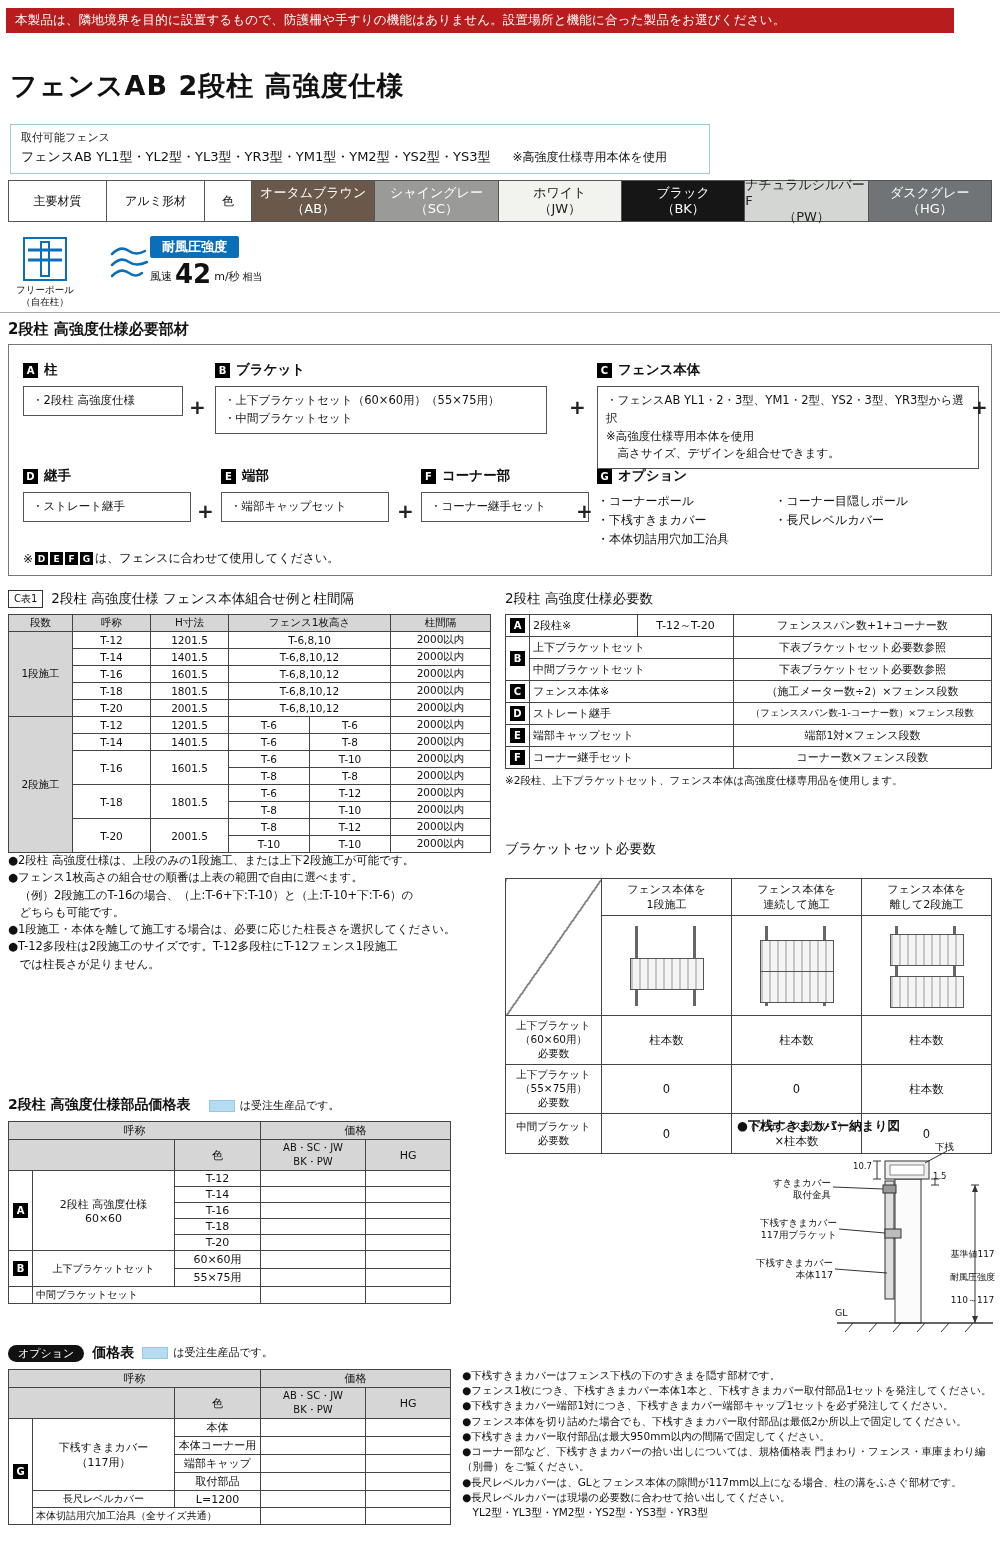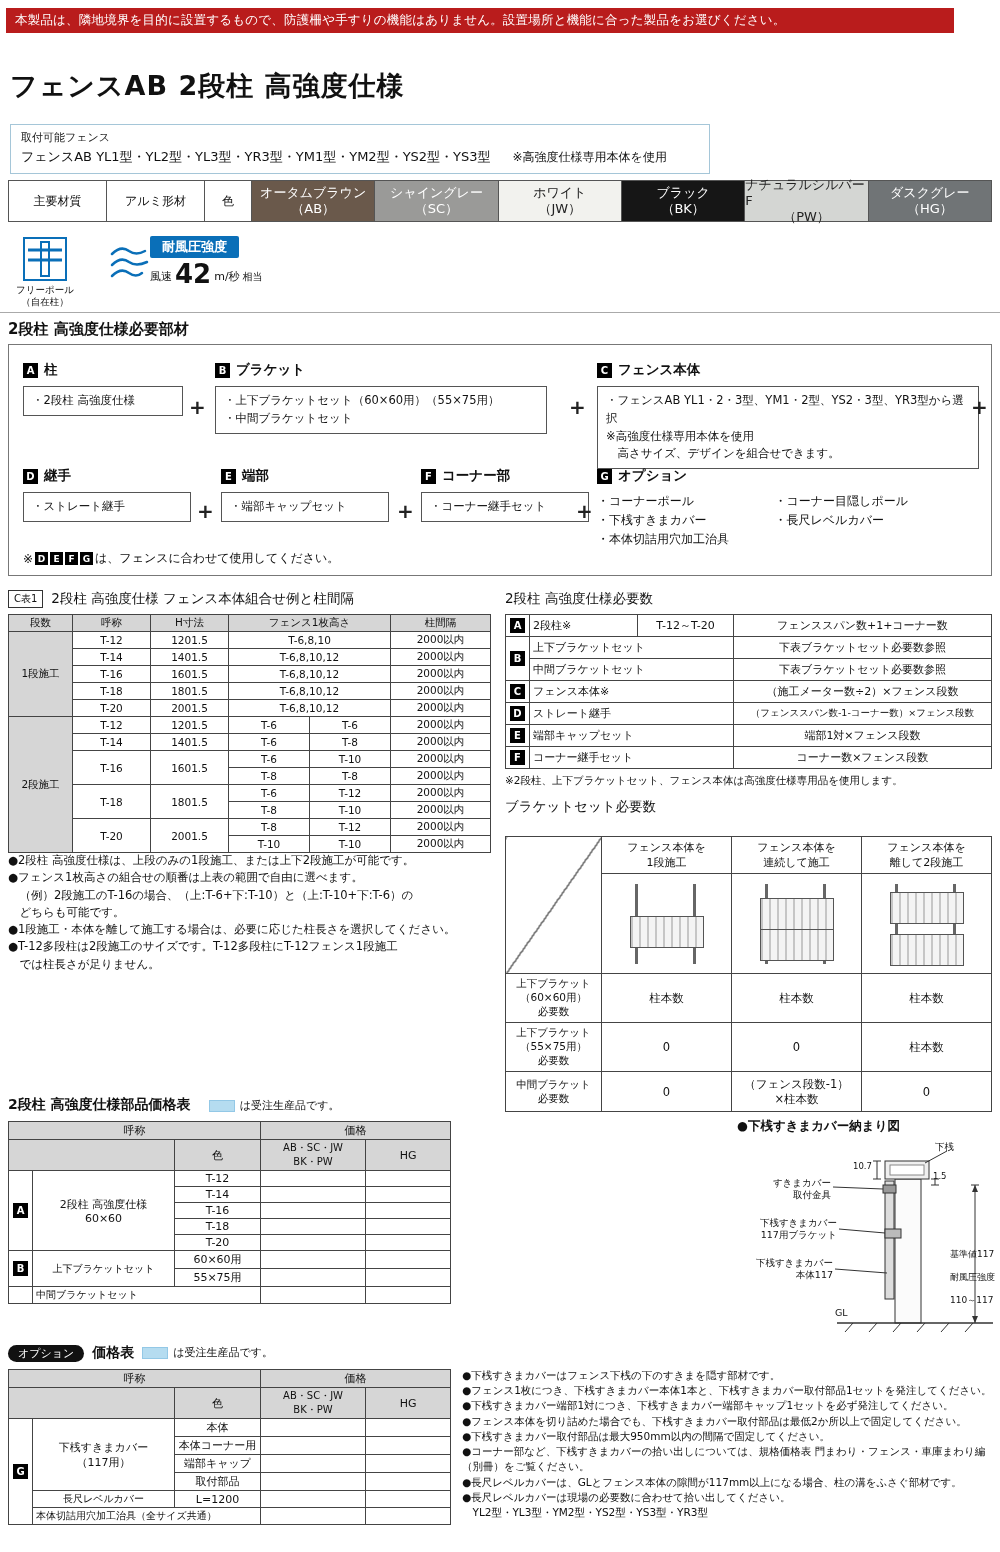--- a/index.html
+++ b/index.html
@@ -70,21 +70,21 @@
 .t1 table{width:482px;margin-top:6px}
 .t1 td{height:15px;font-size:10.5px}
 
 .notes1{left:8px;top:852px;width:494px;font-size:11.5px;line-height:1.5}
 
 .needs{left:505px;top:590px;width:488px}
 .needs table{width:486px;margin-top:6px}
 .needs td{height:22px}
 .needs-note{font-size:10.5px;margin-top:5px}
 
-.bracket{left:505px;top:798px;width:488px}
+.bracket{left:505px;top:840px;width:488px}
 .bracket table{width:486px;margin-top:20px}
 .bracket td{padding:3px;font-size:11.5px}
 td.bh{height:34px;font-size:11px}
 td.bl{font-size:10.5px;height:40px}
 td.fence{height:100px}
 td.diag{background:linear-gradient(to bottom right,#fff calc(50% - .7px),#555 calc(50% - .7px),#555 calc(50% + .7px),#fff calc(50% + .7px))}
 .f1,.f2,.f3{background-image:linear-gradient(#666,#666),linear-gradient(#666,#666);background-repeat:no-repeat;background-size:3px 80px,3px 80px;background-position:calc(50% - 30px) 10px,calc(50% + 28px) 10px}
 .f1::before,.f2::before,.f3::before,.f2::after,.f3::after{content:"";display:block;width:72px;height:30px;border:1px solid #555;background:repeating-linear-gradient(90deg,#c6c6c6 0 2px,#f4f4f4 2px 8px)}
 .f1::before{margin:16px auto 0}
 .f2::before{margin:12px auto 0}
@@ -108,21 +108,21 @@
 .diagram-title{font-size:12.5px;font-weight:bold}
 .canvas{position:relative;height:212px;margin-top:6px}
 .dlab{position:absolute;font-size:9.5px;line-height:1.3;white-space:pre-line}
 .dl-rail{left:198px;top:0}
 .dl-fitting{left:0;top:36px;width:94px;text-align:right}
 .dl-bracket{left:0;top:76px;width:100px;text-align:right}
 .dl-body{left:0;top:116px;width:96px;text-align:right}
 .dl-gl{left:98px;top:166px}
 .dl-d1{left:116px;top:20px;font-size:8.5px}
 .dl-d2{left:196px;top:30px;font-size:8.5px}
-.dl-dims{right:0;top:96px;font-size:9px;text-align:left}
+.dl-dims{right:0;top:96px;font-size:9px;text-align:center}
 
 .notes2{left:462px;top:1368px;width:532px;font-size:10.5px;line-height:1.45}
 </style>
 </head>
 <body>
 
 <div class="abs notice">本製品は、隣地境界を目的に設置するもので、防護柵や手すりの機能はありません。設置場所と機能に合った製品をお選びください。</div>
 
 <h1 class="abs page-title">フェンスAB 2段柱 高強度仕様</h1>
 

